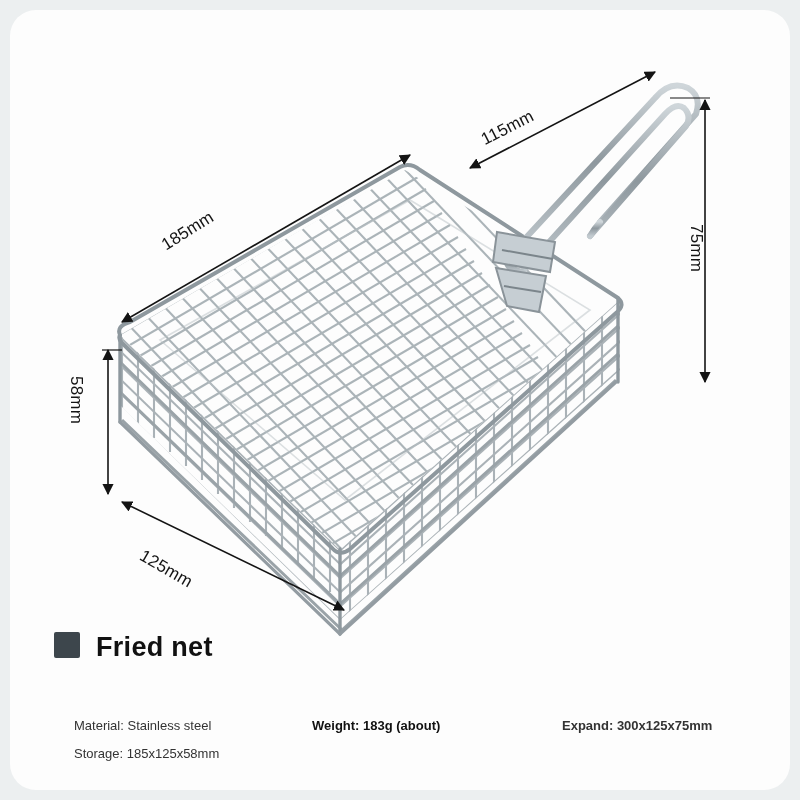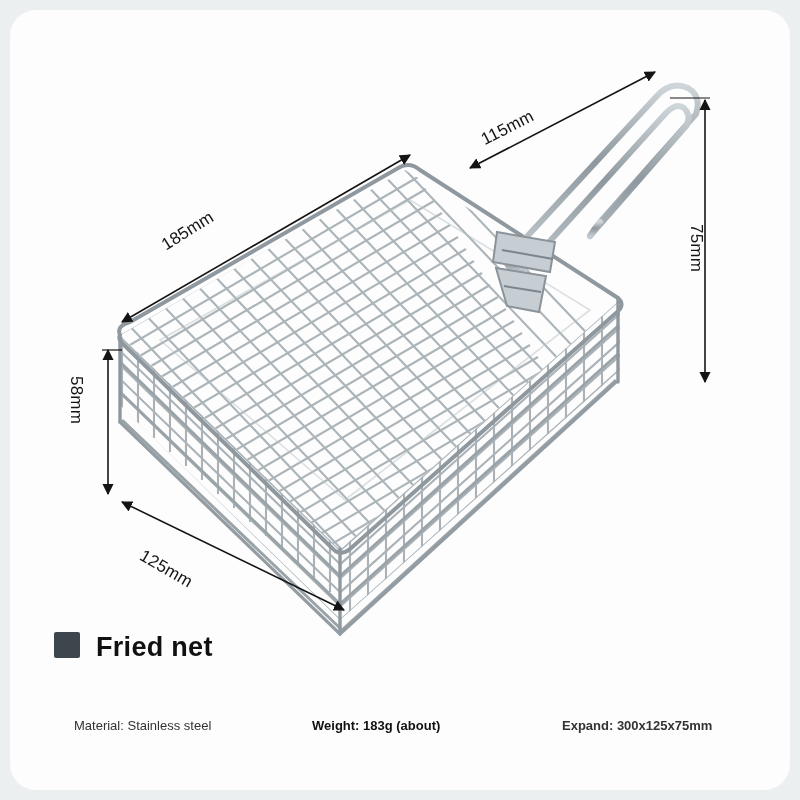--- a/index.html
+++ b/index.html
@@ -310,15 +310,18 @@
     <div id="title-swatch"></div>
     <div id="title-text">Fried net</div>
   </div>
 
   <div id="specs">
     <div class="spec-line">
       <span class="spec col1">Material: Stainless steel</span>
       <span class="spec col2 b">Weight: 183g (about)</span>
       <span class="spec col3">Expand: 300x125x75mm</span>
     </div>
+    <div class="spec-line">
+      <span class="spec col1">Storage: 185x125x58mm</span>
+    </div>
   </div>
 
 </div>
 
 </body></html>

